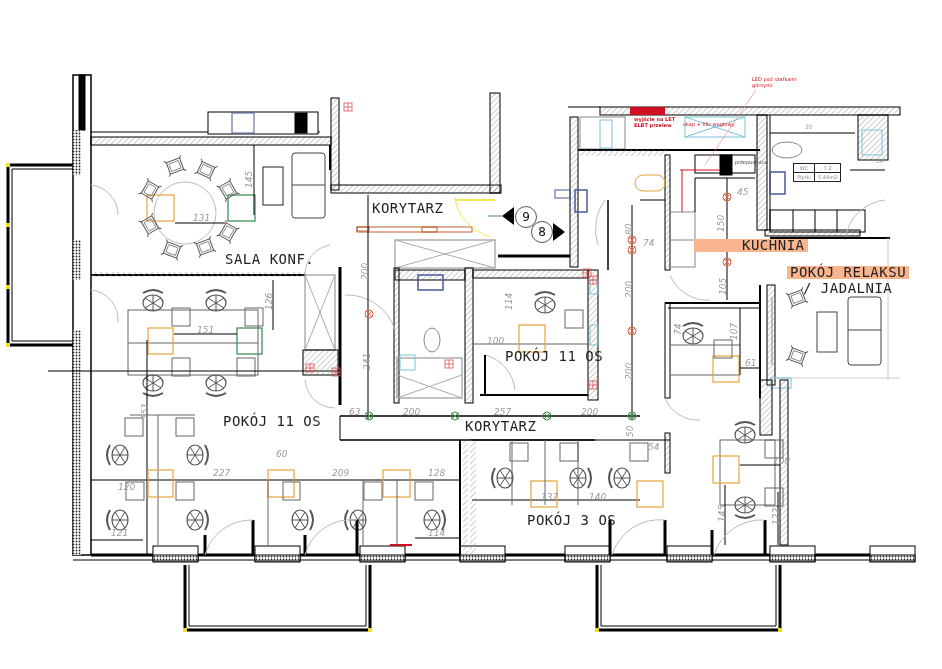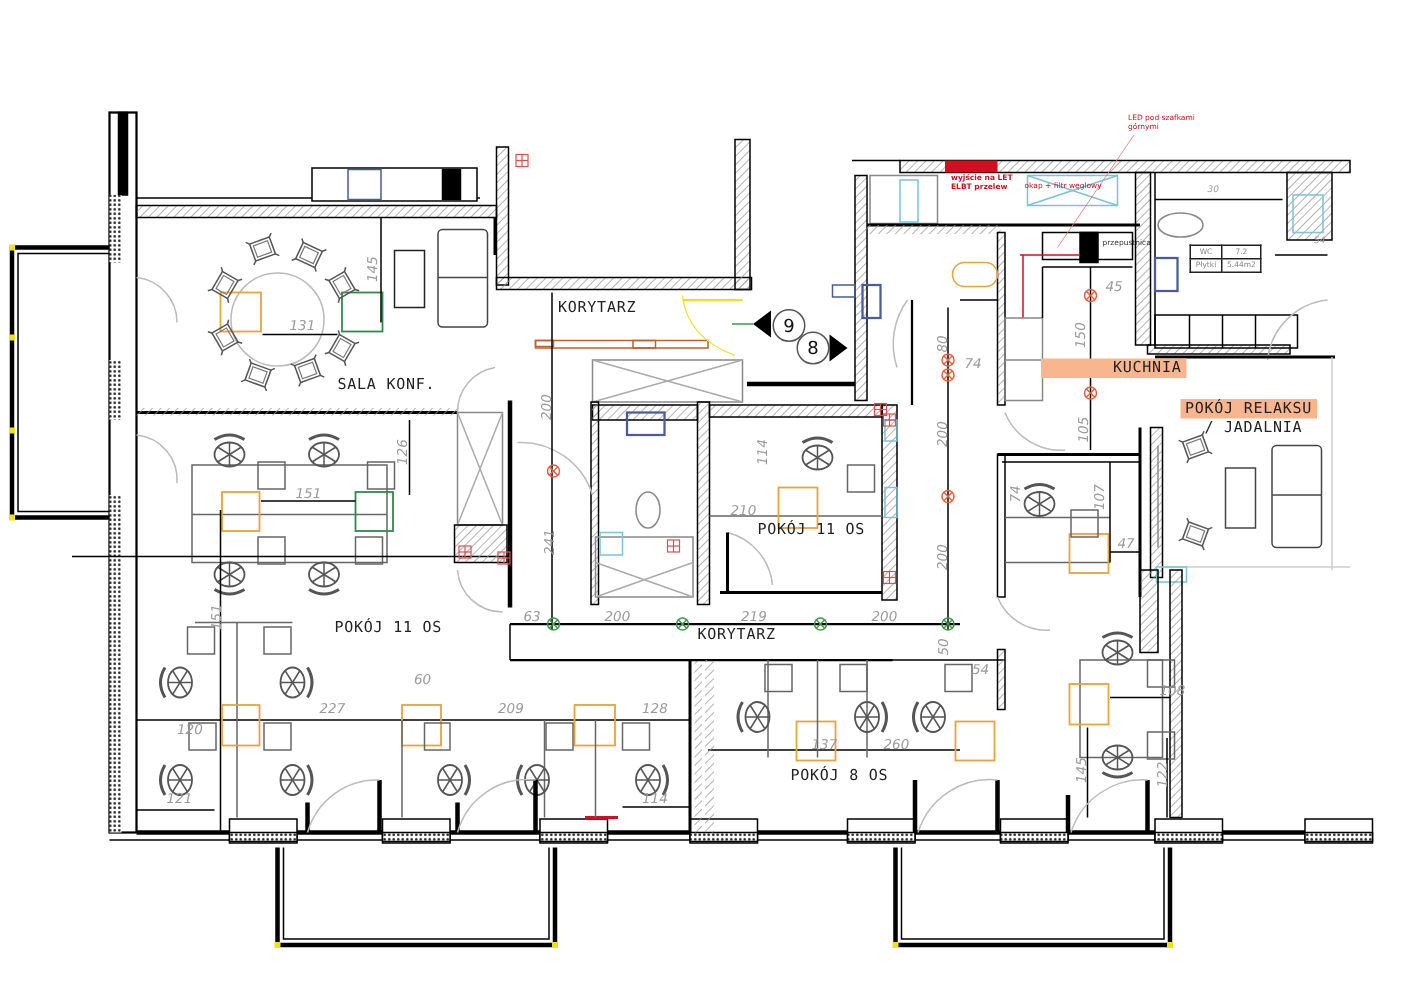--- a/index.html
+++ b/index.html
@@ -1,18 +1,18 @@
 <!DOCTYPE html>
 <html><head>
 <meta charset="utf-8">
 <style>
   html,body{margin:0;padding:0;background:#ffffff;}
   body{width:942px;height:669px;overflow:hidden;position:relative;font-family:"DejaVu Sans Mono","Liberation Mono",monospace;}
   #plan{position:absolute;left:0;top:0;width:942px;height:669px;}
-  .lbl{position:absolute;font-family:"DejaVu Sans Mono","Liberation Mono",monospace;font-size:10px;color:#222;white-space:nowrap;letter-spacing:0.5px;}
+  .lbl{position:absolute;font-family:"DejaVu Sans Mono","Liberation Mono",monospace;font-size:14px;color:#222;white-space:nowrap;letter-spacing:0.5px;}
   .lbl.hl{background:#f8b58e;padding:0 3px;line-height:13px;}
   .dim{position:absolute;font-family:"DejaVu Sans","Liberation Sans",sans-serif;font-size:9px;color:#9a9a9a;font-style:italic;white-space:nowrap;}
   .dim.v{transform:rotate(-90deg);transform-origin:left top;}
   .note{position:absolute;font-family:"DejaVu Sans","Liberation Sans",sans-serif;font-size:5px;color:#d01020;white-space:nowrap;line-height:6px;}
   .tbl{position:absolute;border-collapse:collapse;font-family:"DejaVu Sans","Liberation Sans",sans-serif;font-size:5px;color:#888;}
   .tbl td{border:1px solid #222;padding:0 3px;height:8px;min-width:14px;text-align:center;}
   .marker{position:absolute;width:20px;height:20px;border-radius:50%;border:1px solid #555;background:#fff;font-family:"DejaVu Sans","Liberation Sans",sans-serif;font-size:12px;text-align:center;line-height:20px;color:#111;}
 </style>
 </head>
 <body>
@@ -379,21 +379,21 @@
 </svg>
 
 <div class="marker" style="left:515px;top:206px;">9</div>
 <div class="marker" style="left:531px;top:221px;">8</div>
 
 <div class="lbl" style="left:225px;top:251px;">SALA KONF.</div>
 <div class="lbl" style="left:372px;top:200px;">KORYTARZ</div>
 <div class="lbl" style="left:223px;top:413px;">POKÓJ 11 OS</div>
 <div class="lbl" style="left:505px;top:348px;">POKÓJ 11 OS</div>
 <div class="lbl" style="left:465px;top:418px;">KORYTARZ</div>
-<div class="lbl" style="left:527px;top:512px;">POKÓJ 8 OS</div>
+<div class="lbl" style="left:527px;top:512px;">POKÓJ 3 OS</div>
 <div class="lbl hl" style="left:694px;top:239px;padding-left:48px;">KUCHNIA</div>
 <div class="lbl hl" style="left:787px;top:266px;">POKÓJ RELAKSU</div>
 <div class="lbl" style="left:803px;top:280px;">/ JADALNIA</div>
 
 <table class="tbl" style="left:793px;top:163px;">
   <tbody>
       <tr>
         <td>WC</td>
         <td>7.2</td>
       </tr>
@@ -410,43 +410,43 @@
 <div class="note" style="left:735px;top:159px;color:#333;">przepustnica</div>
 
 <div class="dim" style="left:193px;top:213px;">131</div>
 <div class="dim v" style="left:244px;top:188px;">145</div>
 <div class="dim" style="left:197px;top:325px;">151</div>
 <div class="dim v" style="left:264px;top:310px;">126</div>
 <div class="dim v" style="left:140px;top:420px;">151</div>
 <div class="dim v" style="left:360px;top:280px;">200</div>
 <div class="dim v" style="left:362px;top:370px;">241</div>
 <div class="dim v" style="left:504px;top:310px;">114</div>
-<div class="dim" style="left:487px;top:336px;">210</div>
+<div class="dim" style="left:487px;top:336px;">100</div>
 <div class="dim" style="left:349px;top:407px;">63</div>
 <div class="dim" style="left:403px;top:407px;">200</div>
-<div class="dim" style="left:494px;top:407px;">219</div>
+<div class="dim" style="left:494px;top:407px;">257</div>
 <div class="dim" style="left:581px;top:407px;">200</div>
 <div class="dim v" style="left:625px;top:437px;">50</div>
 <div class="dim v" style="left:624px;top:298px;">200</div>
 <div class="dim v" style="left:624px;top:380px;">200</div>
 <div class="dim" style="left:737px;top:187px;">45</div>
 <div class="dim v" style="left:716px;top:232px;">150</div>
 <div class="dim" style="left:643px;top:238px;">74</div>
 <div class="dim v" style="left:624px;top:235px;">80</div>
 <div class="dim v" style="left:718px;top:295px;">105</div>
 <div class="dim" style="left:805px;top:123px;font-size:6px;">30</div>
 <div class="dim" style="left:876px;top:157px;font-size:6px;">54</div>
 <div class="dim v" style="left:673px;top:335px;">74</div>
 <div class="dim v" style="left:729px;top:340px;">107</div>
-<div class="dim" style="left:745px;top:358px;">47</div>
+<div class="dim" style="left:745px;top:358px;">61</div>
 <div class="dim" style="left:753px;top:456px;margin-left:20px;">108</div>
 <div class="dim" style="left:276px;top:449px;font-style:italic;">60</div>
 <div class="dim" style="left:213px;top:468px;">227</div>
 <div class="dim" style="left:332px;top:468px;">209</div>
 <div class="dim" style="left:428px;top:468px;">128</div>
 <div class="dim" style="left:118px;top:482px;">120</div>
 <div class="dim" style="left:111px;top:528px;">121</div>
 <div class="dim" style="left:428px;top:528px;">114</div>
 <div class="dim" style="left:494px;top:492px;margin-left:47px;">137</div>
-<div class="dim" style="left:589px;top:492px;">260</div>
+<div class="dim" style="left:589px;top:492px;">140</div>
 <div class="dim" style="left:648px;top:442px;">54</div>
 <div class="dim v" style="left:717px;top:522px;">145</div>
 <div class="dim v" style="left:771px;top:525px;">122</div>
 
 </body></html>

